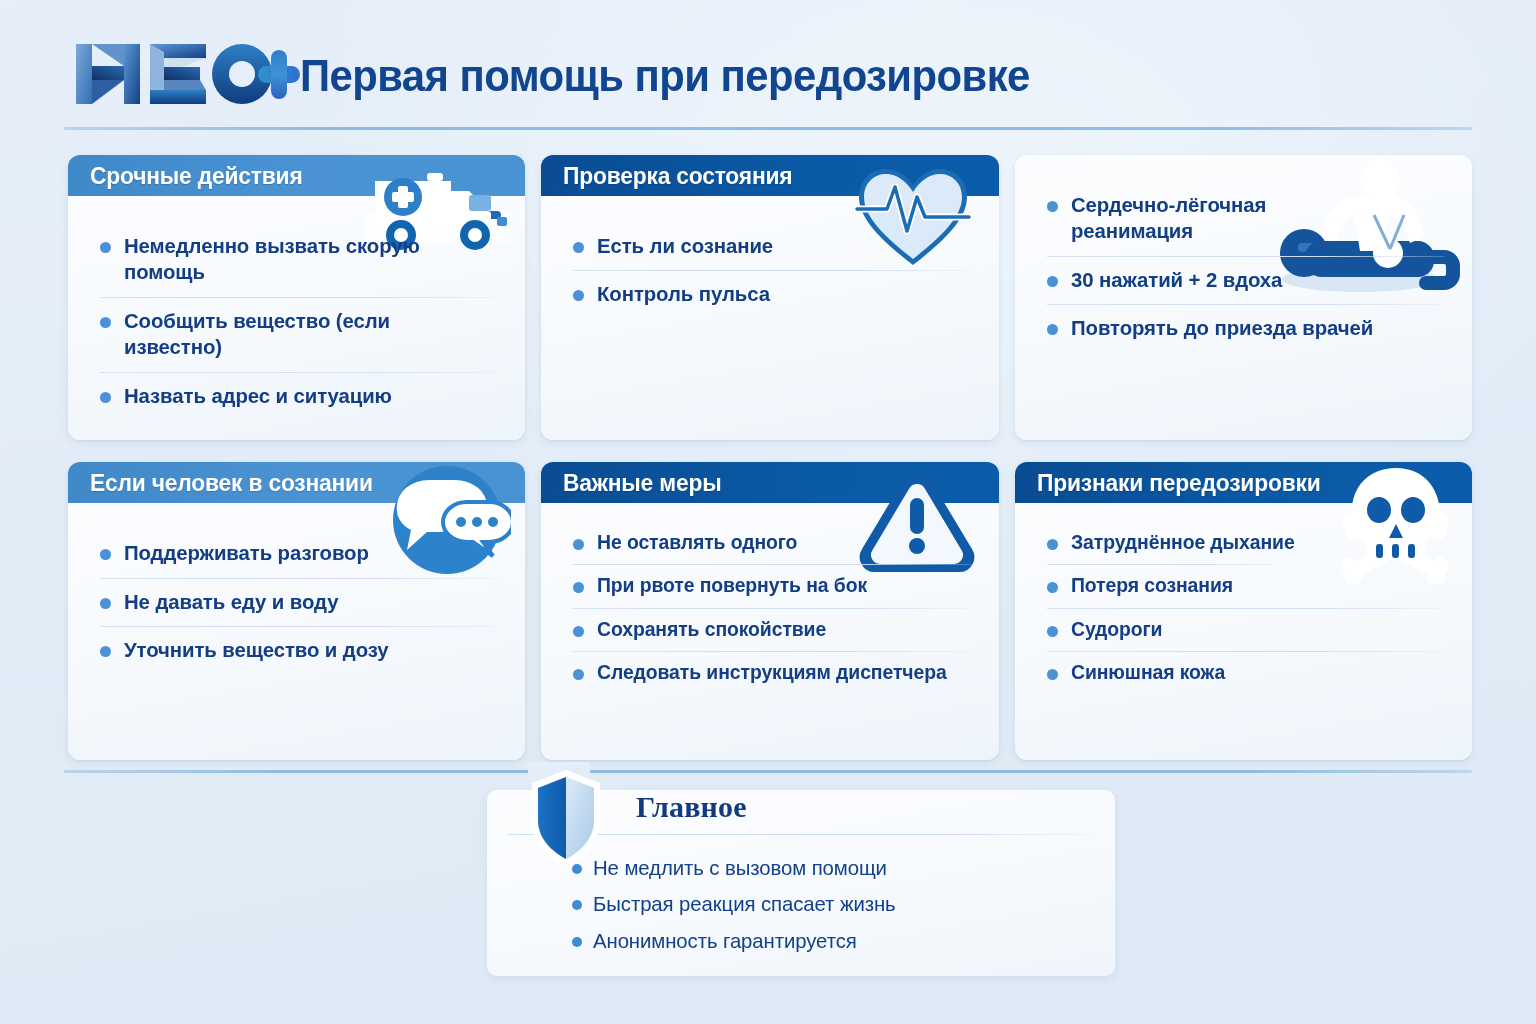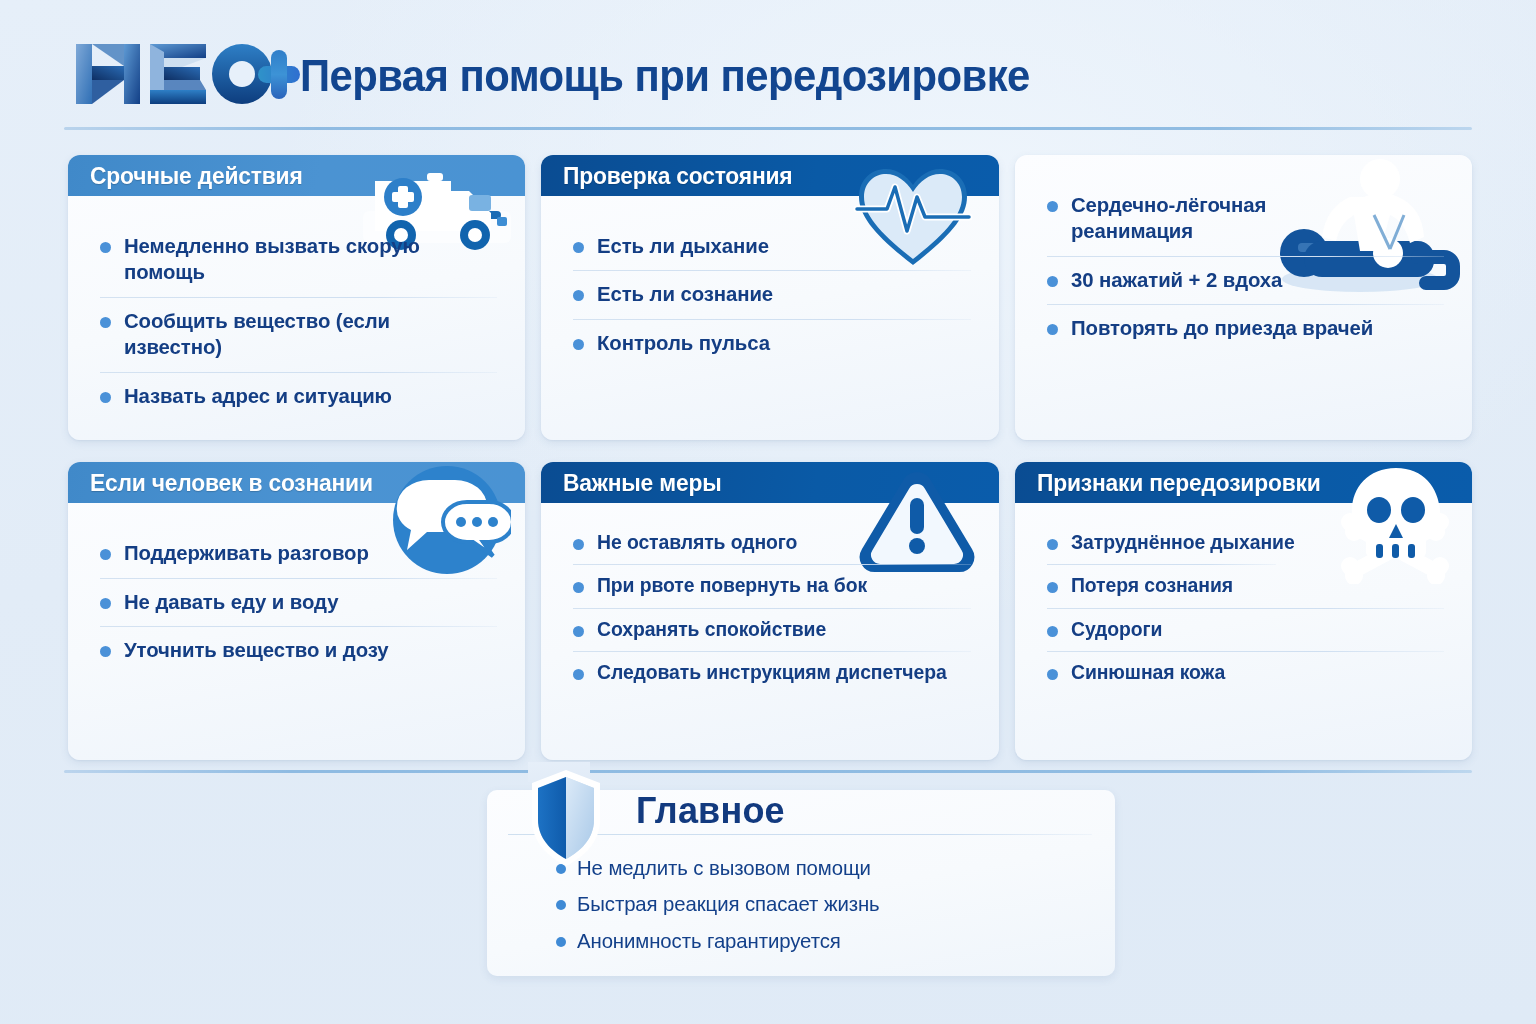--- a/index.html
+++ b/index.html
@@ -187,35 +187,35 @@
   }
   .footer-shield {
     position: absolute;
     left: 528px; top: 768px;
     width: 76px; height: 100px;
     z-index: 5;
   }
   .footer-title {
     position: absolute;
     left: 636px; top: 790px;
-    font-family: Liberation Sans, sans-serif;
-    font-size: 36px;
+    font-family: Liberation Serif, serif;
+    font-size: 30px;
     font-weight: bold;
     color: #123a7f;
     letter-spacing: 0.2px;
   }
   .footer-title-rule {
     position: absolute;
     left: 508px; top: 834px;
     width: 584px; height: 1px;
     background: linear-gradient(90deg, #cfe0f0 0%, #cadcf0 75%, rgba(202,220,240,0.2) 100%);
   }
   .footer-list {
     position: absolute;
-    left: 556px; top: 850px;
+    left: 572px; top: 850px;
     width: 520px;
     display: flex;
     flex-direction: column;
   }
   .footer-row {
     display: flex;
     align-items: flex-start;
     gap: 11px;
     padding: 5px 0;
   }
@@ -337,24 +337,20 @@
         <path d="M60 104 C24 76 6 56 6 36 C6 18 19 8 33 8 C44 8 54 15 60 24 C66 15 76 8 87 8 C101 8 114 18 114 36 C114 56 96 76 60 104 Z" fill="#1a6db5"></path>
         <path d="M60 98 C27 72 11 54 11 36 C11 21 22 13 33 13 C44 13 53 20 60 31 C67 20 76 13 87 13 C98 13 109 21 109 36 C109 54 93 72 60 98 Z" fill="#dbeaf8"></path>
         <path d="M4 48 h30 l8 -22 l12 44 l10 -34 l8 20 h44" fill="none" stroke="#ffffff" stroke-width="7" stroke-linejoin="round" stroke-linecap="round"></path>
         <path d="M4 48 h30 l8 -22 l12 44 l10 -34 l8 20 h44" fill="none" stroke="#1a6db5" stroke-width="3.5" stroke-linejoin="round" stroke-linecap="round"></path>
       </svg>
     </div>
     <div class="card-body">
       <div class="head-pad"></div>
       <div class="bullet-row">
         <span class="dot"></span>
-        <span class="bullet-text">Есть ли дыхание</span>
-      </div>
-      <div class="bullet-row">
-        <span class="dot"></span>
         <span class="bullet-text">Есть ли сознание</span>
       </div>
       <div class="bullet-row">
         <span class="dot"></span>
         <span class="bullet-text">Контроль пульса</span>
       </div>
     </div>
   </div>
 
   <div class="card">

